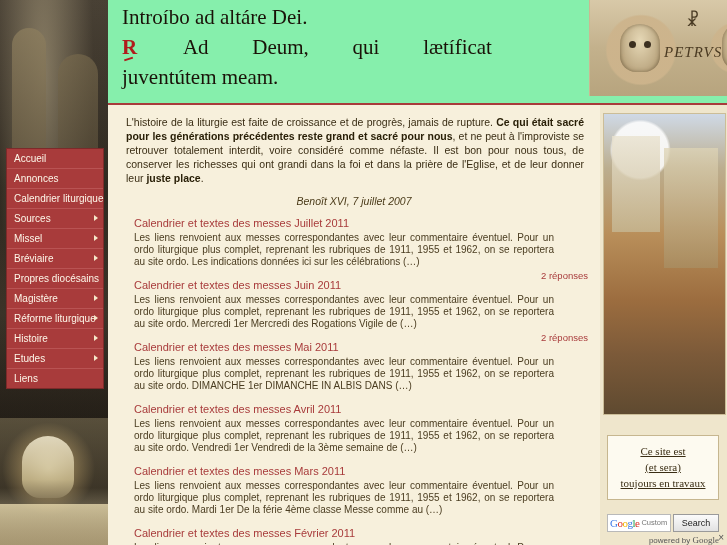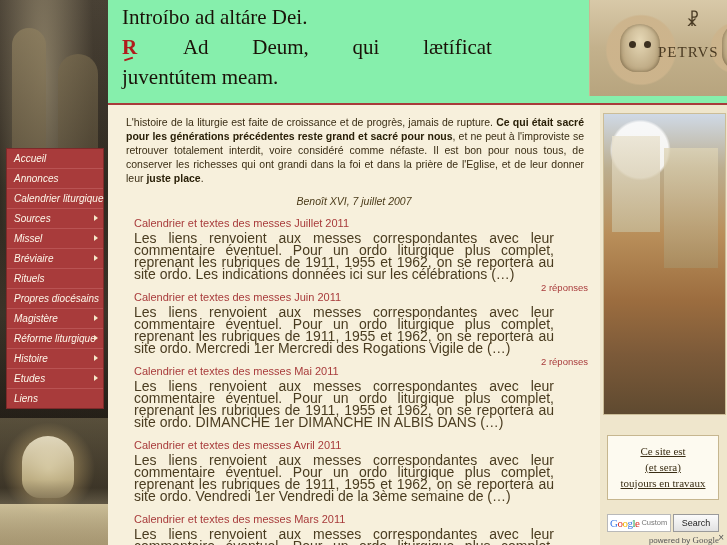--- a/index.html
+++ b/index.html
@@ -82,21 +82,20 @@
   }
 
   
   .menu {
     position: absolute;
     left: 6px; top: 148px;
     width: 96px;
     background: #a83b3b;
     border: 1px solid #7d2a2a;
     z-index: 5;
-    font-style: italic;
   }
   .menu-item {
     position: relative;
     height: 19px;
     line-height: 19px;
     padding-left: 7px;
     padding-right: 12px;
     font-size: 10px;
     color: #fdf6e8;
     border-bottom: 1px solid #b95353;
@@ -184,21 +183,21 @@
     color: #4a3b24;
     letter-spacing: -2px;
   }
   .mosaic .label {
     position: absolute;
     font-family: "Liberation Serif", serif;
     font-size: 15px;
     letter-spacing: 1px;
     color: #4a3a22;
   }
-  .mosaic .label.petrus { left: 68px; top: 44px; }
+  .mosaic .label.petrus { left: 74px; top: 44px; font-style: italic; }
   .mosaic .label.paulus-top { right: 6px; top: 6px; }
   .mosaic .label.paulus-bot { right: 6px; top: 42px; }
 
   
   .content {
     position: absolute;
     left: 108px; top: 105px;
     width: 492px; height: 440px;
     background: #f7f0dc;
     overflow: hidden;
@@ -226,21 +225,21 @@
     margin-left: 16px;
   }
   .post-title {
     color: #a83b3b;
     font-size: 11px;
     font-weight: normal;
     margin: 0 0 3px 0;
     cursor: pointer;
   }
   .post-body {
-    font-size: 14px;
+    font-size: 10px;
     line-height: 12px;
     color: #4a3c20;
     text-align: justify;
     max-width: 420px;
   }
   .post-replies {
     position: absolute;
     right: 12px;
     bottom: -13px;
     font-size: 9.5px;
@@ -377,23 +376,20 @@
     </div>
     <div class="menu-item">
       <span>Missel</span>
       <span class="arrow"></span>
     </div>
     <div class="menu-item">
       <span>Bréviaire</span>
       <span class="arrow"></span>
     </div>
     <div class="menu-item">
-      <span>Rituels</span>
-    </div>
-    <div class="menu-item">
       <span>Propres diocésains</span>
     </div>
     <div class="menu-item">
       <span>Magistère</span>
       <span class="arrow"></span>
     </div>
     <div class="menu-item">
       <span>Réforme liturgique</span>
       <span class="arrow"></span>
     </div>

